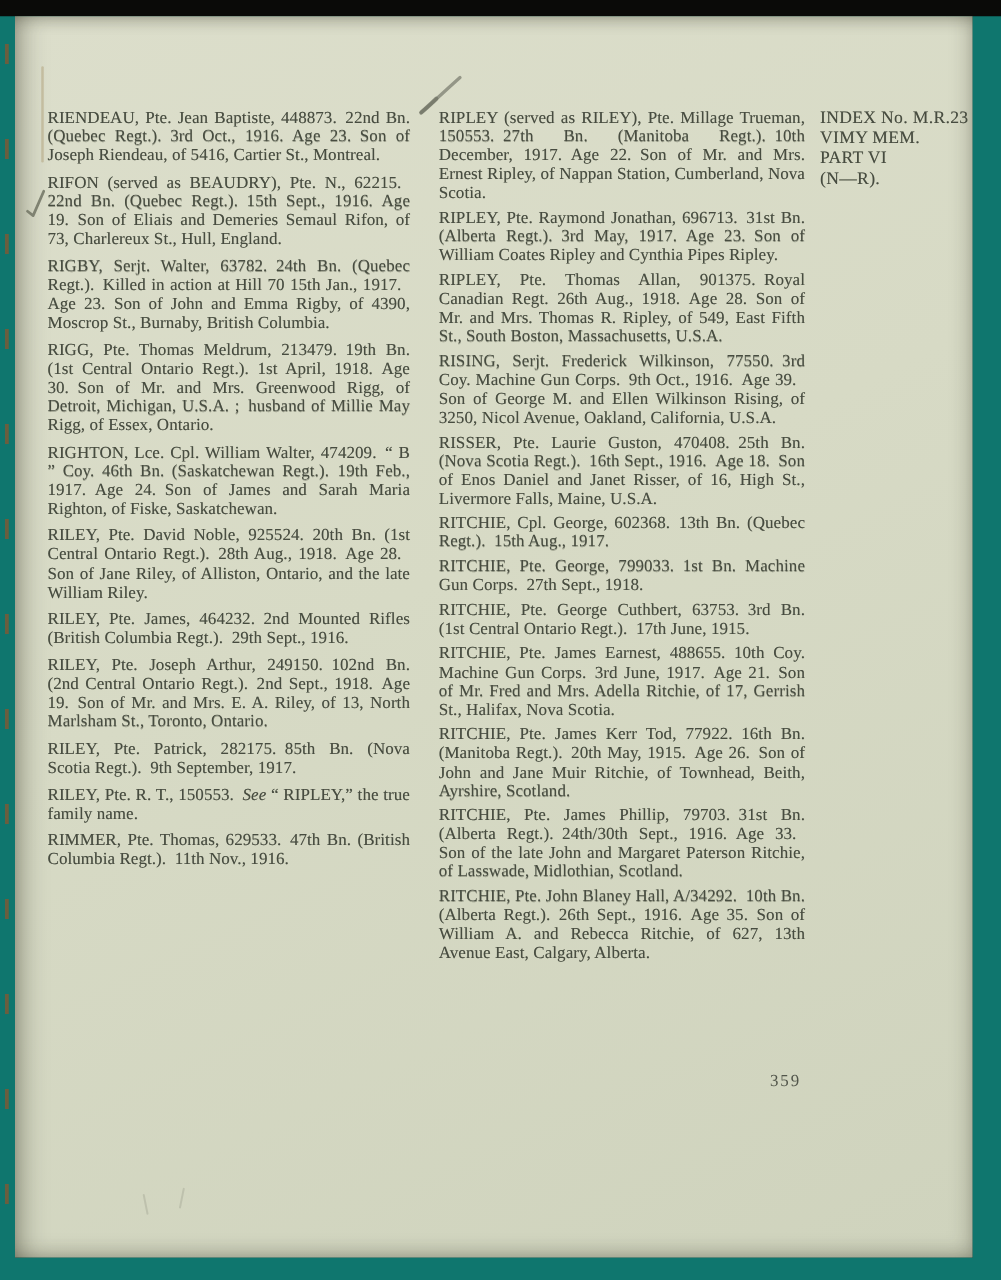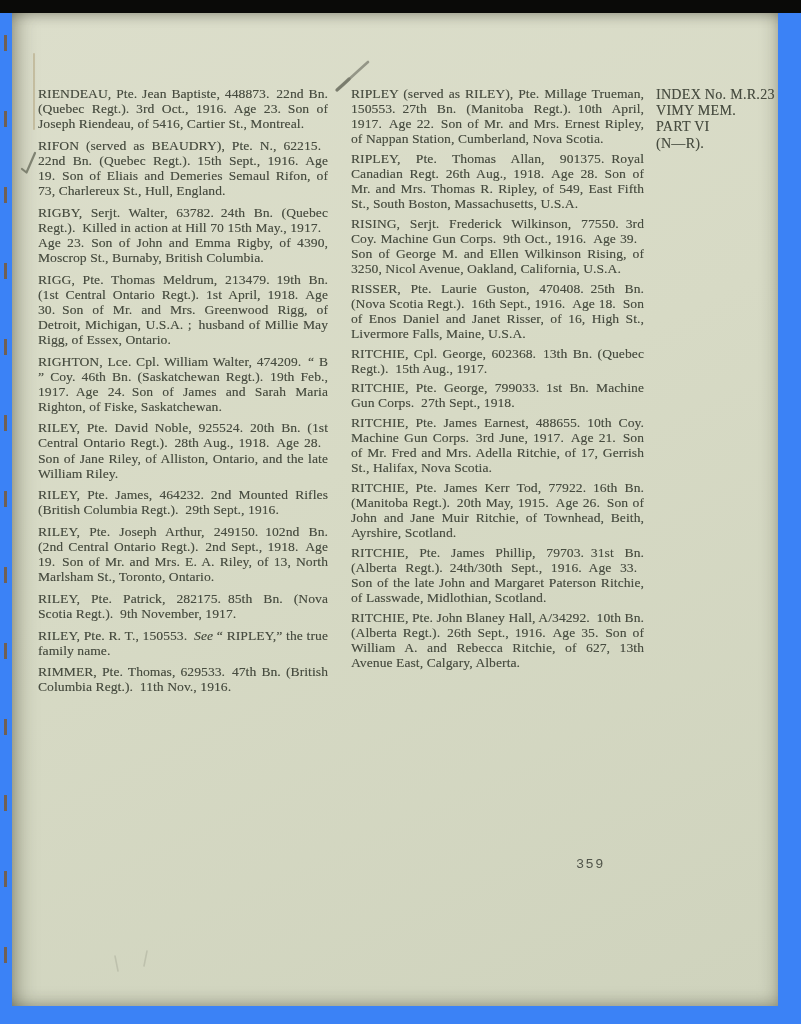--- a/index.html
+++ b/index.html
@@ -1,19 +1,19 @@
 <!DOCTYPE html>
 <html><head>
 <meta charset="utf-8">
 <title>Memorial Register Scan</title>
 <style>
   html,body{margin:0;padding:0;background:#0b0b09;}
   .scan{
     position:relative;width:801px;height:1024px;overflow:hidden;
-    background:#3b82f6;
+    background:#0f766e;
     font-family:"Liberation Serif","DejaVu Serif",serif;
   }
   .band-top{position:absolute;left:0;top:0;width:801px;height:13px;background:#0a0a08;}
   .stitching{
     position:absolute;left:4px;top:35px;width:3px;height:950px;
     background:repeating-linear-gradient(180deg,rgba(122,90,54,.85) 0 16px,transparent 16px 76px);
   }
   .page{
     position:absolute;left:12px;top:13px;width:766px;height:993px;
     background:linear-gradient(155deg,#dcdecb 0%,#d7dac5 45%,#cfd3bd 100%);
@@ -34,55 +34,57 @@
   .col-left{left:26px;width:290px;}
   .col-right{left:339px;width:293px;}
   .col-right p{margin:0 0 4.5px;}
   .it{font-style:italic;}
   .index-header{
     position:absolute;left:644px;top:74px;width:136px;
     color:#474c40;font-size:14px;line-height:16.2px;letter-spacing:.3px;
     text-shadow:.2px .2px .4px rgba(70,75,60,.45);
   }
   .page-number{
-    position:absolute;left:564px;top:844px;
-    color:#51554a;font-size:13.5px;letter-spacing:1.5px;font-family:Liberation Mono, monospace;
+    position:absolute;left:604px;top:844px;
+    color:#51554a;font-size:13.5px;letter-spacing:1.5px;
   }
   .marks{position:absolute;left:0;top:0;pointer-events:none;}
 </style>
 </head>
 <body>
 
 <div class="scan">
   <div class="band-top"></div>
   <div class="stitching"></div>
 
   <div class="page">
     <div class="crease"></div>
 
     <div class="col col-left" id="col-left">
         <p><span>RIENDEAU, Pte. Jean Baptiste, 448873. 22nd Bn. (Quebec Regt.). 3rd Oct., 1916. Age 23. Son of Joseph Riendeau, of 5416, Cartier St., Montreal.</span></p>
         <p><span>RIFON (served as BEAUDRY), Pte. N., 62215. 22nd Bn. (Quebec Regt.). 15th Sept., 1916. Age 19. Son of Eliais and Demeries Semaul Rifon, of 73, Charlereux St., Hull, England.</span></p>
-        <p><span>RIGBY, Serjt. Walter, 63782. 24th Bn. (Quebec Regt.). Killed in action at Hill 70 15th May., 1917. Age 23. Son of John and Emma Rigby, of 4390, Moscrop St., Burnaby, British Columbia.</span></p>
+        <p><span>RIGBY, Serjt. Walter, 63782. 24th Bn. (Quebec Regt.). Killed in action at Hill 70 15th Jan., 1917. Age 23. Son of John and Emma Rigby, of 4390, Moscrop St., Burnaby, British Columbia.</span></p>
         <p><span>RIGG, Pte. Thomas Meldrum, 213479. 19th Bn. (1st Central Ontario Regt.). 1st April, 1918. Age 30. Son of Mr. and Mrs. Greenwood Rigg, of Detroit, Michigan, U.S.A. ; husband of Millie May Rigg, of Essex, Ontario.</span></p>
         <p><span>RIGHTON, Lce. Cpl. William Walter, 474209. “ B ” Coy. 46th Bn. (Saskatchewan Regt.). 19th Feb., 1917. Age 24. Son of James and Sarah Maria Righton, of Fiske, Saskatchewan.</span></p>
         <p><span>RILEY, Pte. David Noble, 925524. 20th Bn. (1st Central Ontario Regt.). 28th Aug., 1918. Age 28. Son of Jane Riley, of Alliston, Ontario, and the late William Riley.</span></p>
         <p><span>RILEY, Pte. James, 464232. 2nd Mounted Rifles (British Columbia Regt.). 29th Sept., 1916.</span></p>
         <p><span>RILEY, Pte. Joseph Arthur, 249150. 102nd Bn. (2nd Central Ontario Regt.). 2nd Sept., 1918. Age 19. Son of Mr. and Mrs. E. A. Riley, of 13, North Marlsham St., Toronto, Ontario.</span></p>
-        <p><span>RILEY, Pte. Patrick, 282175. 85th Bn. (Nova Scotia Regt.). 9th November, 1917.</span></p>
+        <p><span>RILEY, Pte. Patrick, 282175. 85th Bn. (Nova Scotia Regt.). 9th September, 1917.</span></p>
         <p><span>RILEY, Pte. R. T., 150553. </span><span class="it">See</span><span> “ RIPLEY,” the true family name.</span></p>
         <p><span>RIMMER, Pte. Thomas, 629533. 47th Bn. (British Columbia Regt.). 11th Nov., 1916.</span></p>
       </div>
     <div class="col col-right" id="col-right">
-        <p><span>RIPLEY (served as RILEY), Pte. Millage Trueman, 150553. 27th Bn. (Manitoba Regt.). 10th April, 1917. Age 22. Son of Mr. and Mrs. Ernest Ripley, of Nappan Station, Cumberland, Nova Scotia.</span></p>
+        <p><span>RIPLEY (served as RILEY), Pte. Millage Trueman, 150553. 27th Bn. (Manitoba Regt.). 10th December, 1917. Age 22. Son of Mr. and Mrs. Ernest Ripley, of Nappan Station, Cumberland, Nova Scotia.</span></p>
+        <p><span>RIPLEY, Pte. Raymond Jonathan, 696713. 31st Bn. (Alberta Regt.). 3rd May, 1917. Age 23. Son of William Coates Ripley and Cynthia Pipes Ripley.</span></p>
         <p><span>RIPLEY, Pte. Thomas Allan, 901375. Royal Canadian Regt. 26th Aug., 1918. Age 28. Son of Mr. and Mrs. Thomas R. Ripley, of 549, East Fifth St., South Boston, Massachusetts, U.S.A.</span></p>
         <p><span>RISING, Serjt. Frederick Wilkinson, 77550. 3rd Coy. Machine Gun Corps. 9th Oct., 1916. Age 39. Son of George M. and Ellen Wilkinson Rising, of 3250, Nicol Avenue, Oakland, California, U.S.A.</span></p>
         <p><span>RISSER, Pte. Laurie Guston, 470408. 25th Bn. (Nova Scotia Regt.). 16th Sept., 1916. Age 18. Son of Enos Daniel and Janet Risser, of 16, High St., Livermore Falls, Maine, U.S.A.</span></p>
         <p><span>RITCHIE, Cpl. George, 602368. 13th Bn. (Quebec Regt.). 15th Aug., 1917.</span></p>
         <p><span>RITCHIE, Pte. George, 799033. 1st Bn. Machine Gun Corps. 27th Sept., 1918.</span></p>
+        <p><span>RITCHIE, Pte. George Cuthbert, 63753. 3rd Bn. (1st Central Ontario Regt.). 17th June, 1915.</span></p>
         <p><span>RITCHIE, Pte. James Earnest, 488655. 10th Coy. Machine Gun Corps. 3rd June, 1917. Age 21. Son of Mr. Fred and Mrs. Adella Ritchie, of 17, Gerrish St., Halifax, Nova Scotia.</span></p>
         <p><span>RITCHIE, Pte. James Kerr Tod, 77922. 16th Bn. (Manitoba Regt.). 20th May, 1915. Age 26. Son of John and Jane Muir Ritchie, of Townhead, Beith, Ayrshire, Scotland.</span></p>
         <p><span>RITCHIE, Pte. James Phillip, 79703. 31st Bn. (Alberta Regt.). 24th/30th Sept., 1916. Age 33. Son of the late John and Margaret Paterson Ritchie, of Lasswade, Midlothian, Scotland.</span></p>
         <p><span>RITCHIE, Pte. John Blaney Hall, A/34292. 10th Bn. (Alberta Regt.). 26th Sept., 1916. Age 35. Son of William A. and Rebecca Ritchie, of 627, 13th Avenue East, Calgary, Alberta.</span></p>
       </div>
 
     <div class="index-header">
       <div>INDEX No. M.R.23</div>
       <div>VIMY MEM.</div>
       <div>PART VI</div>

